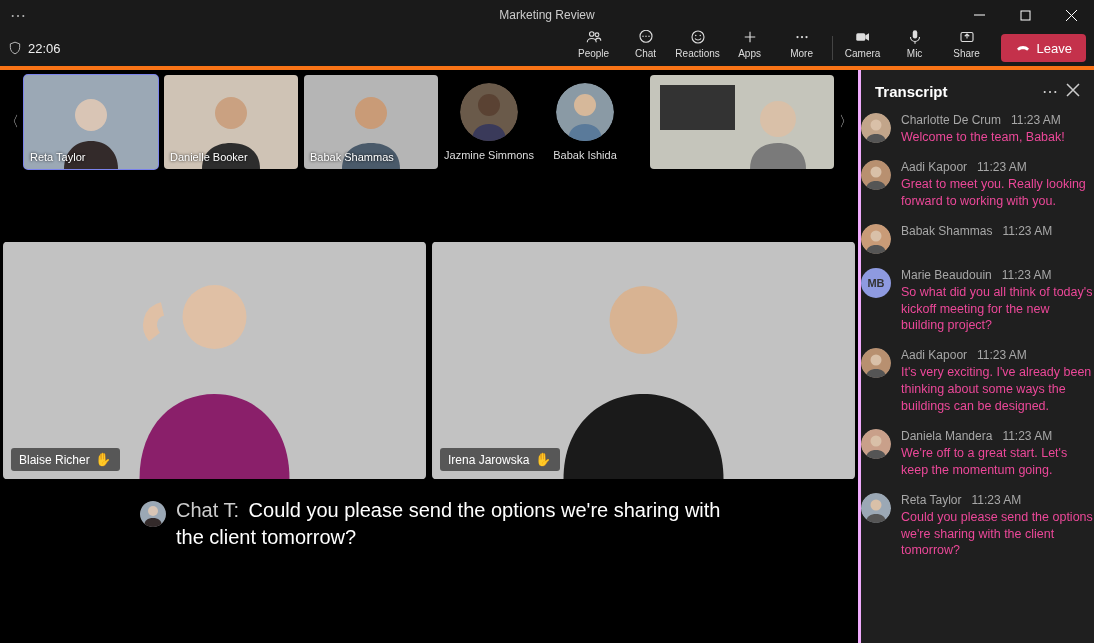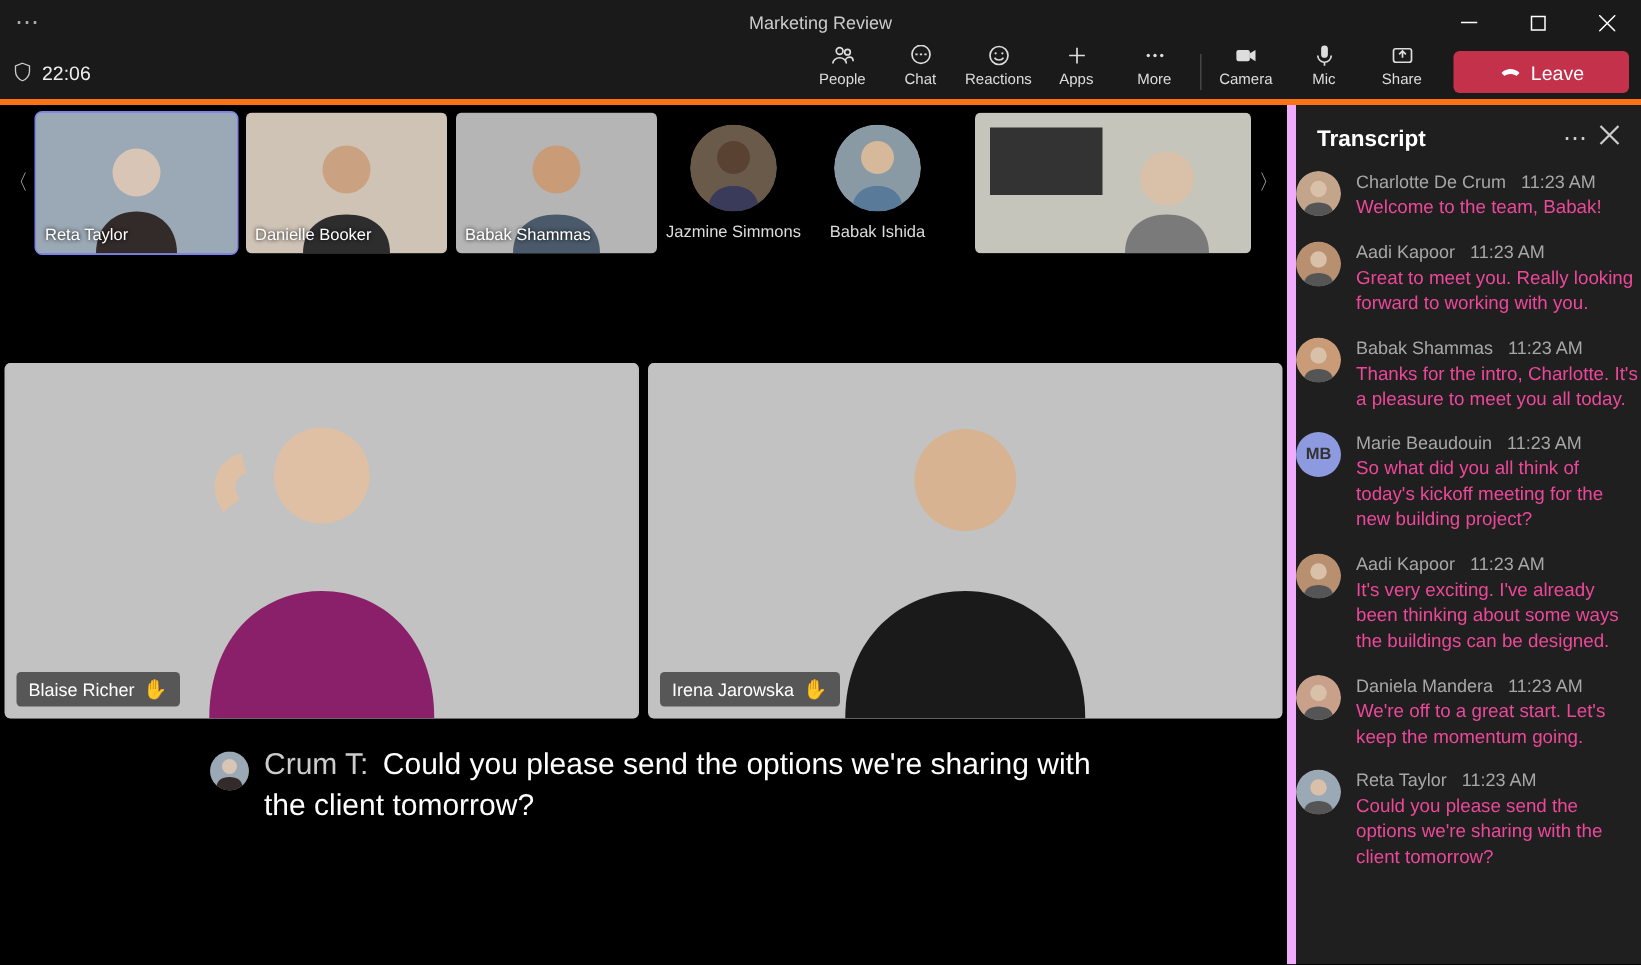--- a/index.html
+++ b/index.html
@@ -10,21 +10,21 @@
 .titlebar .winctrls{position:absolute;right:0;display:flex}
 .winctrl{width:46px;height:30px;display:flex;align-items:center;justify-content:center;cursor:pointer;color:#fff}
 .winctrl svg{width:11px;height:11px}
 .toolbar{height:40px;display:flex;align-items:center;padding:0 8px;background:#1a1a1a;border-bottom:4px solid #f97316}
 .timer{display:flex;align-items:center;gap:6px;font-size:13px;color:#eee}
 .timer svg{width:14px;height:14px}
 .spacer{flex:1}
 .tbtn{display:flex;flex-direction:column;align-items:center;width:52px;height:40px;cursor:pointer;color:#ddd;font-size:10px;gap:2px}
 .tbtn svg{width:18px;height:18px}
 .vsep{width:1px;height:24px;background:#444;margin:0 4px}
-.leave{background:#c4314b;color:#fff;display:flex;align-items:center;gap:6px;padding:6px 30px;border-radius:4px;font-size:13px;cursor:pointer;margin-left:8px}
+.leave{background:#c4314b;color:#fff;display:flex;align-items:center;gap:6px;padding:6px 14px;border-radius:4px;font-size:13px;cursor:pointer;margin-left:8px}
 .leave svg{width:16px;height:16px}
 .content{flex:1;display:flex;overflow:hidden;background:#000}
 .stage{flex:1;display:flex;flex-direction:column;overflow:hidden}
 .roster{display:flex;align-items:center;padding:4px 24px;gap:6px;position:relative;height:104px}
 .rarrow{position:absolute;color:#aaa;cursor:pointer;font-size:14px;width:18px;text-align:center}
 .rarrow.left{left:3px}
 .rarrow.right{right:3px}
 .tile{width:134px;height:94px;border-radius:4px;position:relative;background:#2a2a2a;display:flex;align-items:flex-end;overflow:hidden}
 .tile.active{outline:3px solid #7b83eb;outline-offset:-2px}
 .tile .name{position:absolute;left:6px;bottom:6px;font-size:11px;color:#fff;text-shadow:0 0 3px #000}
@@ -34,21 +34,21 @@
 .minitile .name{font-size:11px;color:#ddd}
 .corner{width:184px;height:94px;border-radius:4px;overflow:hidden;margin-left:auto}
 .mains{display:flex;gap:6px;padding:68px 3px 0}
 .main{flex:1;height:237px;border-radius:4px;background:#bfbfbf;position:relative;overflow:hidden}
 .main .tag{position:absolute;left:8px;bottom:8px;background:rgba(0,0,0,.55);padding:4px 8px;font-size:12px;border-radius:3px;display:flex;align-items:center;gap:6px}
 .hand{font-size:13px}
 .captions{display:flex;align-items:flex-start;gap:10px;padding:18px 130px 18px 140px;font-size:20px;line-height:1.35}
 .captions .av{width:26px;height:26px;border-radius:50%;background:#555;flex-shrink:0;margin-top:4px;overflow:hidden}
 .captions .who{font-size:20px;color:#ccc;margin-right:4px}
 .captions .text{flex:1}
-.panel{width:236px;background:#1f1f1f;display:flex;flex-direction:column;border-left:6px solid #f0abfc}
+.panel{width:236px;background:#1f1f1f;display:flex;flex-direction:column;border-left:3px solid #f0abfc}
 .phead{display:flex;align-items:center;padding:12px 14px;gap:8px}
 .phead .ptitle{font-size:15px;font-weight:600;flex:1}
 .pclose{cursor:pointer;color:#ccc}
 .pclose svg{width:14px;height:14px}
 .entries{flex:1;overflow-y:auto;padding:0 0 10px}
 .entry{display:flex;gap:10px;margin-bottom:14px;font-size:12.5px}
 .entry .av{width:30px;height:30px;border-radius:50%;background:#444;flex-shrink:0;overflow:hidden;display:flex;align-items:center;justify-content:center;font-size:11px;font-weight:700}
 .entry .av.purple{background:#8e9ae0;color:#333}
 .entry .meta{display:flex;gap:10px;margin-bottom:2px}
 .entry .speaker{color:#a7a7a7;font-size:12px}
@@ -247,21 +247,21 @@
 
     <div class="captions">
       <div class="av">
         <svg class="person" viewBox="0 0 26 26">
             <circle cx="13" cy="13" r="13" fill="#9ba8b5"></circle>
             <circle cx="13" cy="10" r="5" fill="#d9c5b5"></circle>
             <path d="M4 26c0-7 4-9 9-9s9 2 9 9z" fill="#332a2a"></path>
           </svg>
       </div>
       <div class="text">
-        <span class="who">Crum T:</span>
+        <span class="who">Chat T:</span>
         <span>Could you please send the options we're sharing with the client tomorrow?</span>
       </div>
     </div>
   </div>
 
   <div class="panel">
     <div class="phead">
       <div class="ptitle">Transcript</div>
       <div style="color:#ccc;cursor:pointer">⋯</div>
       <div class="pclose"><svg viewBox="0 0 14 14">
@@ -307,21 +307,20 @@
               <circle cx="15" cy="15" r="15" fill="#c99b77"></circle>
               <circle cx="15" cy="12" r="5.5" fill="#d9c0a8"></circle>
               <path d="M5 30c0-7 5-9 10-9s10 2 10 9z" fill="#555"></path>
             </svg>
           </div>
           <div class="body">
             <div class="meta">
               <span class="speaker">Babak Shammas</span>
               <span class="time">11:23 AM</span>
             </div>
-            <div class="msg">Thanks for the intro, Charlotte. It's a pleasure to meet you all today.</div>
           </div>
         </div>
         <div class="entry">
           <div class="av purple">MB</div>
           <div class="body">
             <div class="meta">
               <span class="speaker">Marie Beaudouin</span>
               <span class="time">11:23 AM</span>
             </div>
             <div class="msg">So what did you all think of today's kickoff meeting for the new building project?</div>

